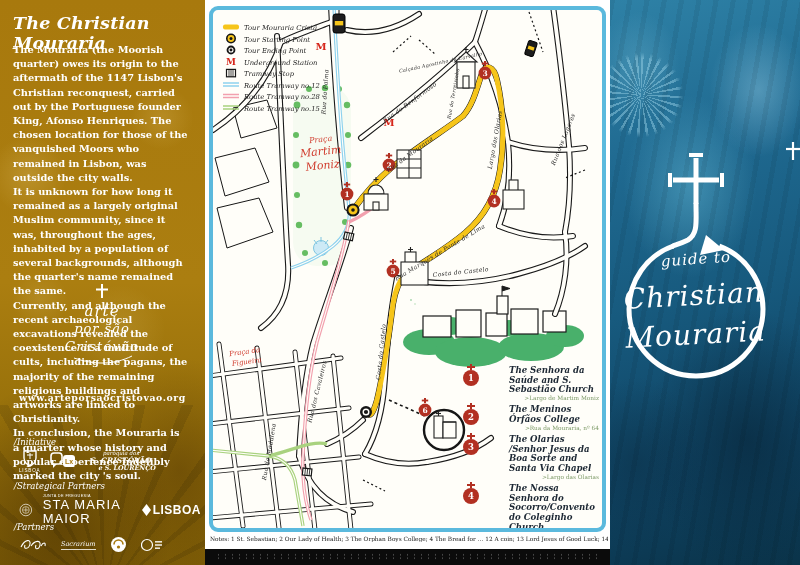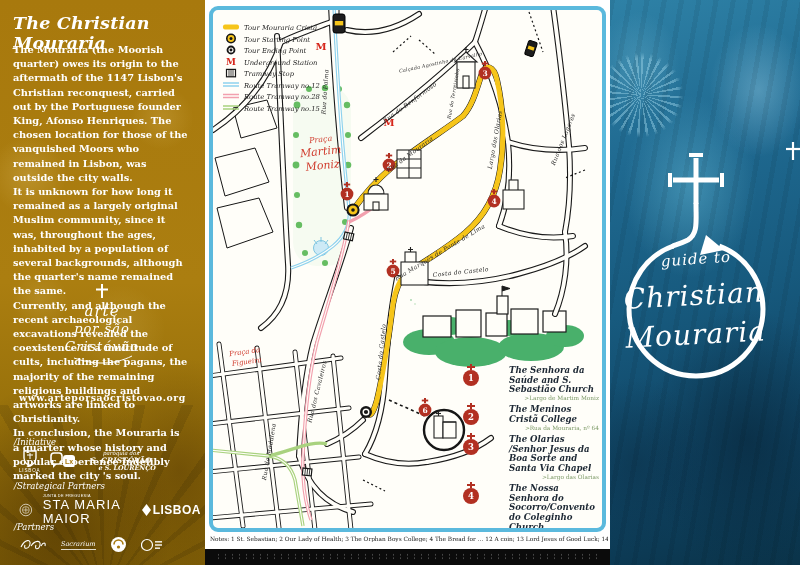--- a/index.html
+++ b/index.html
@@ -531,21 +531,21 @@
         <div class="poi-row">
           <div class="pin">1</div>
           <div class="poi-txt">
               <div class="poi-name">The Senhora da Saúde and S. Sebastião Church</div>
           <div class="poi-addr">&gt;Largo de Martim Moniz</div>
             </div>
         </div>
         <div class="poi-row">
           <div class="pin">2</div>
           <div class="poi-txt">
-              <div class="poi-name">The Meninos Cristã College</div>
+              <div class="poi-name">The Meninos Órfãos College</div>
           <div class="poi-addr">&gt;Rua da Mouraria, nº 64</div>
             </div>
         </div>
         <div class="poi-row">
           <div class="pin">3</div>
           <div class="poi-txt">
               <div class="poi-name">The Olarias /Senhor Jesus da Boa Sorte and Santa Via Chapel</div>
           <div class="poi-addr">&gt;Largo das Olarias</div>
             </div>
         </div>

